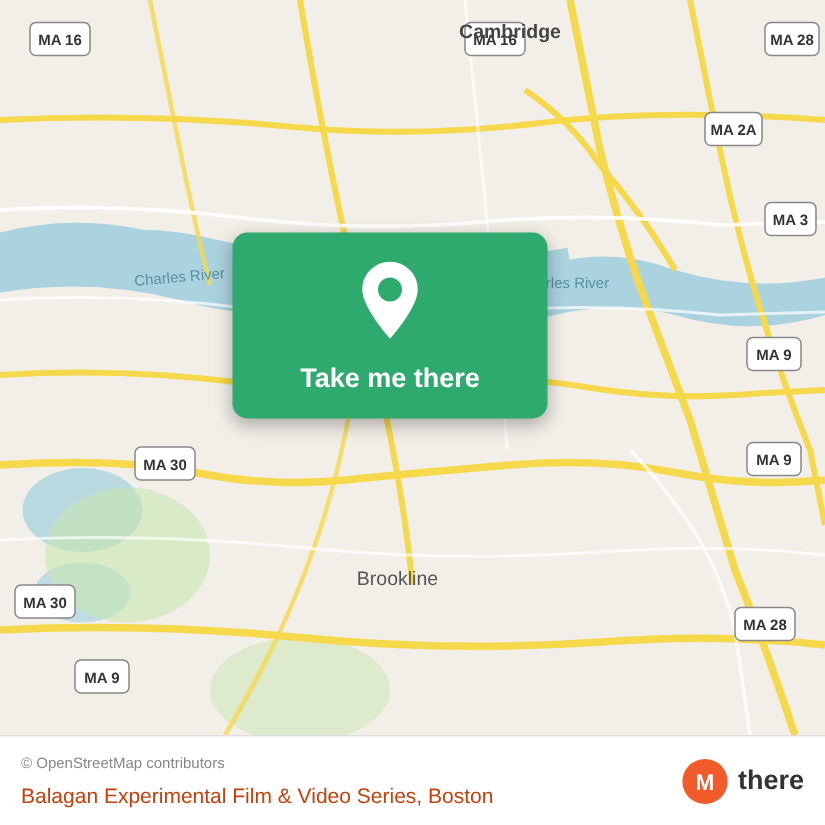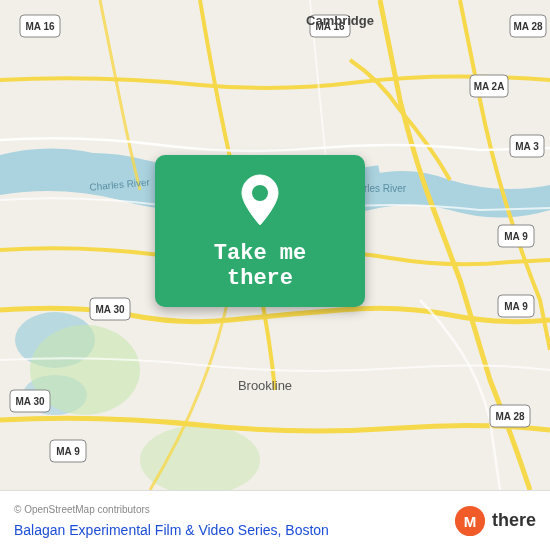--- a/index.html
+++ b/index.html
@@ -40,27 +40,27 @@
       box-shadow: 0 4px 12px rgba(0,0,0,0.3);
       cursor: pointer;
     }
 
     #pin-icon-container {
       margin-bottom: 10px;
     }
 
     #take-me-there-btn {
       color: #fff;
-      font-size: 22px;
+      font-size: 18px;
       font-weight: bold;
       text-align: center;
       background: none;
       border: none;
       cursor: pointer;
-      font-family: Liberation Mono, monospace;
+      font-family: Liberation Sans, sans-serif;
     }
 
     
     #bottom-bar {
       width: 550px;
       height: 60px;
       background-color: #fff;
       display: flex;
       align-items: center;
       justify-content: space-between;
@@ -74,21 +74,21 @@
     }
 
     #copyright-text {
       font-size: 10px;
       color: #888;
       margin-bottom: 7px;
     }
 
     #location-title {
       font-size: 14px;
-      color: #1d4ed8;
+      color: #c2410c;
       font-weight: 500;
     }
 
     #moovit-logo {
       display: flex;
       align-items: center;
       gap: 6px;
     }
 
     #moovit-icon {

